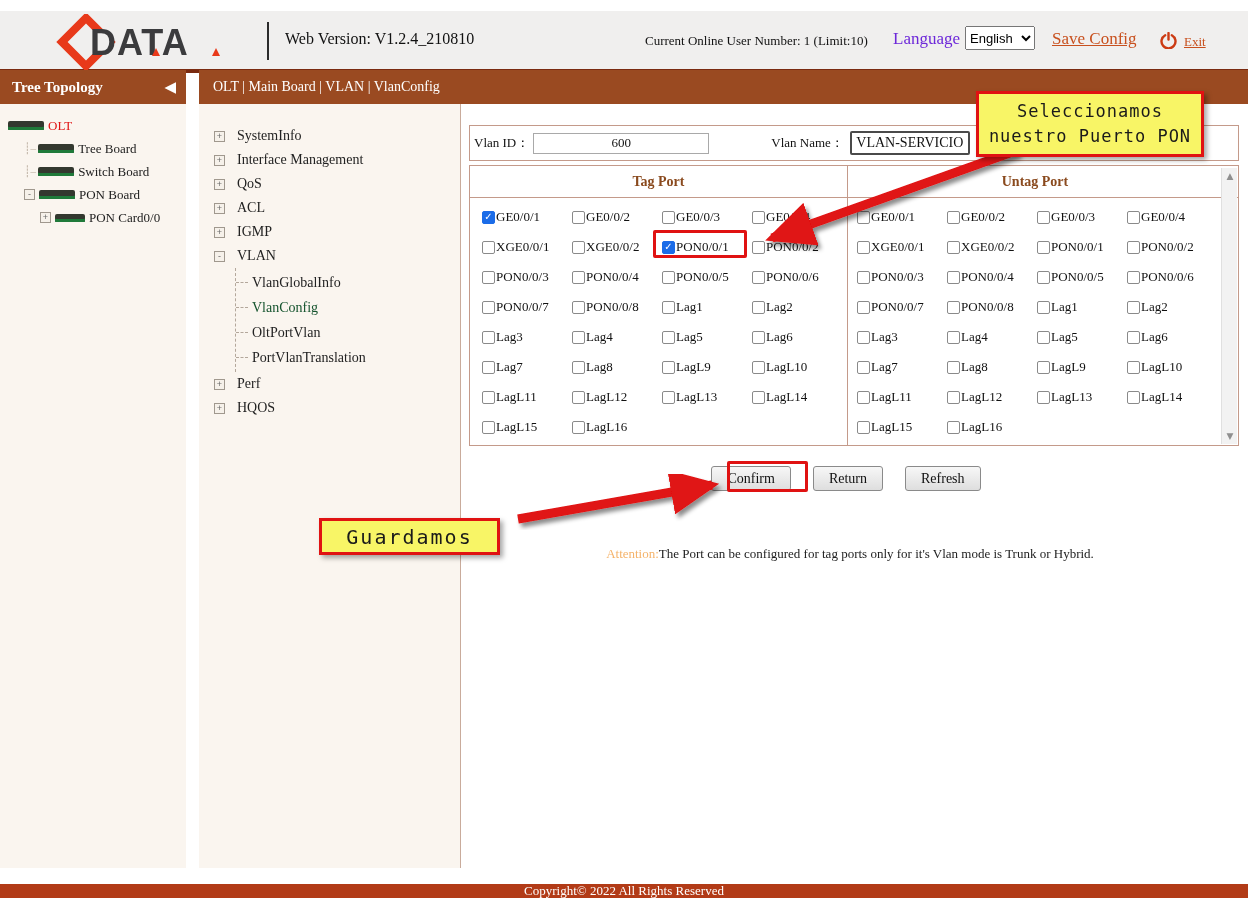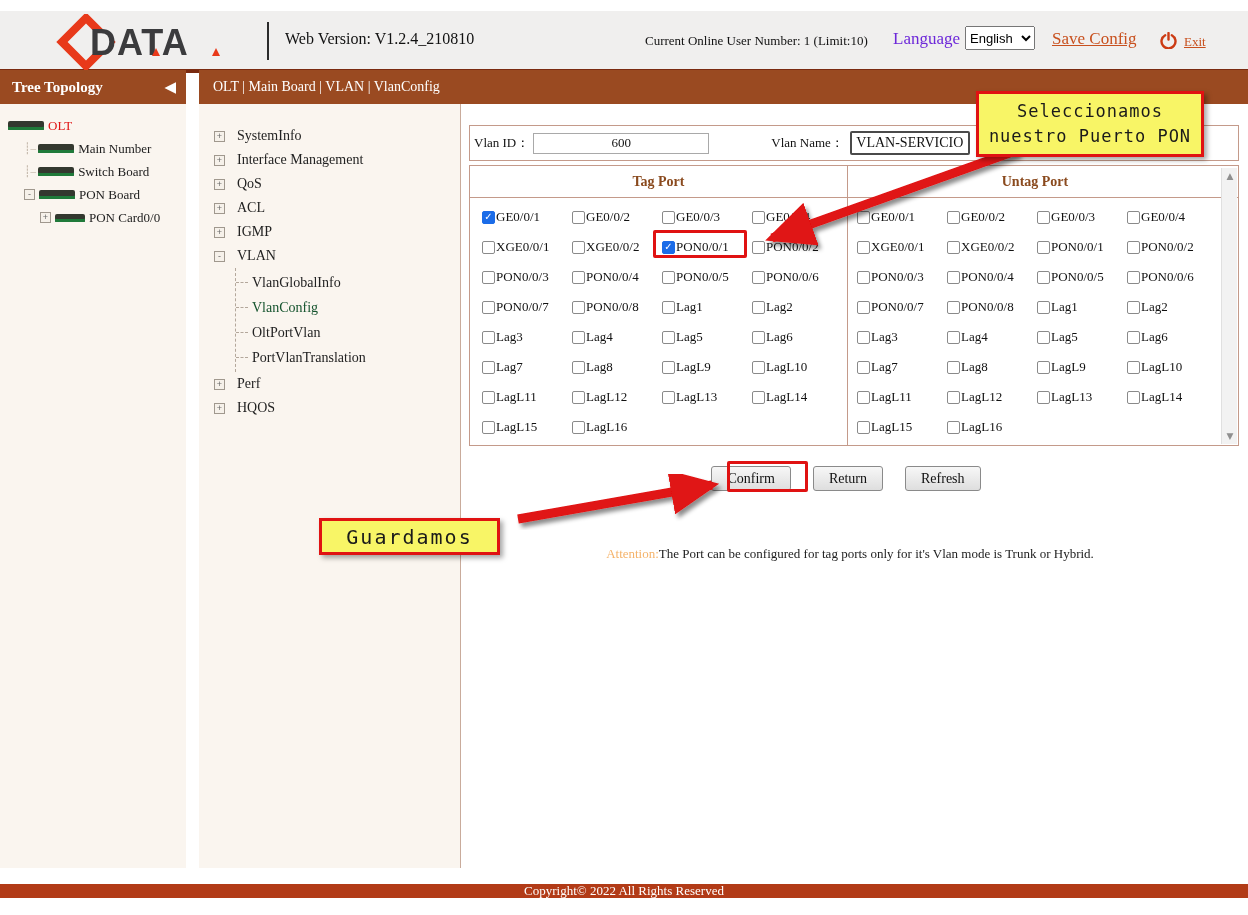--- a/index.html
+++ b/index.html
@@ -151,21 +151,21 @@
       <span id="tree-collapse">◀</span>
     </div>
     <div id="tree-body">
         <div class="tree-row red" style="padding-left: 4px;">
           <span class="dev-icon"></span>
           <span class="lbl">OLT</span>
         </div>
         <div class="tree-row" style="padding-left: 20px;">
           <span class="tree-dash">┊–</span>
           <span class="dev-icon"></span>
-          <span class="lbl">Main Number</span>
+          <span class="lbl">Tree Board</span>
         </div>
         <div class="tree-row" style="padding-left: 20px;">
           <span class="tree-dash">┊–</span>
           <span class="dev-icon"></span>
           <span class="lbl">Switch Board</span>
         </div>
         <div class="tree-row" style="padding-left: 20px;">
           <span class="expander">-</span>
           <span class="dev-icon"></span>
           <span class="lbl">PON Board</span>

